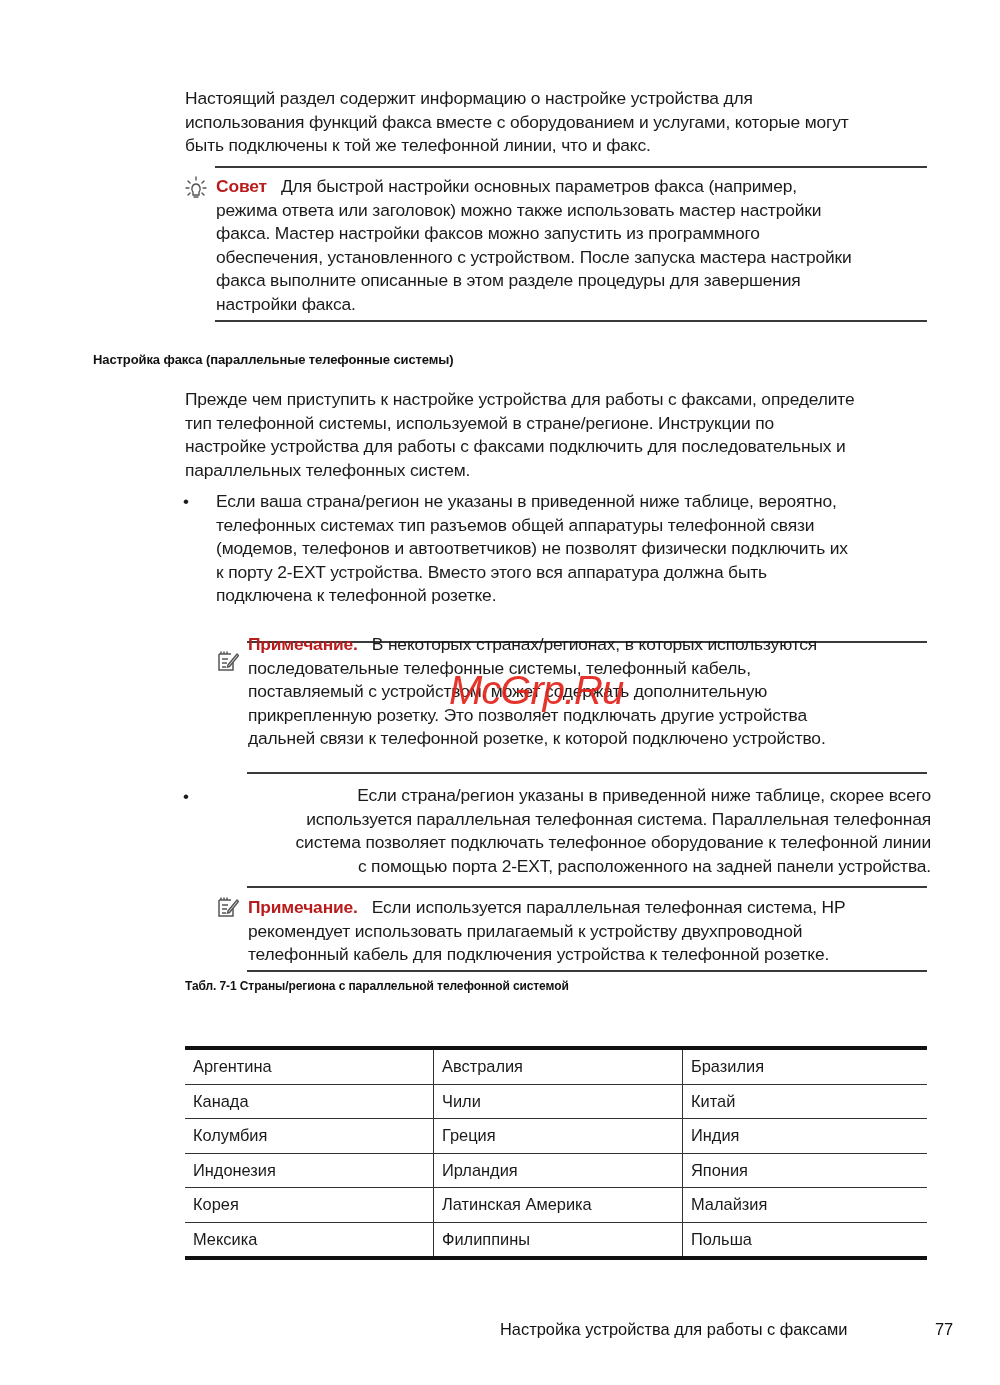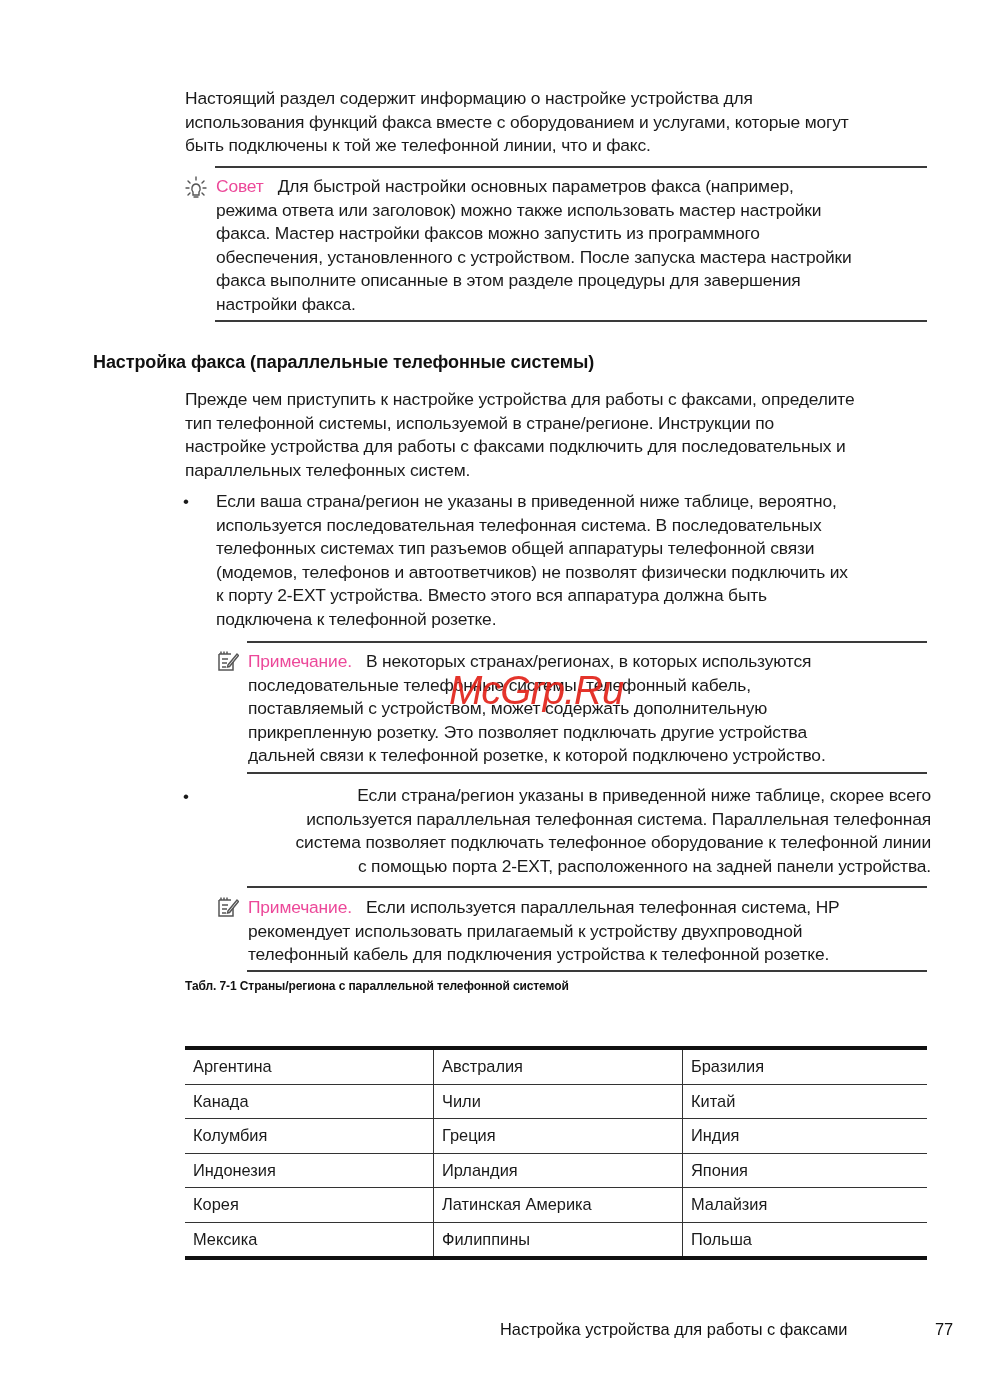--- a/index.html
+++ b/index.html
@@ -11,24 +11,24 @@
   .para {
     position: absolute; left: 185px; width: 745px;
     font-size: 17.4px; line-height: 23.5px; letter-spacing: -0.15px;
   }
   .rule { position: absolute; height: 0; border-top: 2px solid #3a3a3a; }
   .tip-icon { position: absolute; left: 185px; top: 176px; width: 22px; height: 24px; }
   .tip-text {
     position: absolute; left: 216px; top: 175px; width: 715px;
     font-size: 17.4px; line-height: 23.6px; letter-spacing: -0.15px;
   }
-  .label-gray { color: #ec4899; font-weight: normal; }
+  .label-gray { color: #b91c1c; font-weight: bold; }
   h2.section-title {
     position: absolute; left: 93px; top: 352px; margin: 0;
-    font-size: 18px; font-weight: bold; letter-spacing: -0.1px; color: #111;
+    font-size: 13px; font-weight: bold; letter-spacing: -0.1px; color: #111;
   }
   .bullet-dot { position: absolute; left: 183px; font-size: 17px; }
   .bullet-text {
     position: absolute; left: 216px; width: 715px;
     font-size: 17.4px; line-height: 23.6px; letter-spacing: -0.15px;
   }
   .note-icon { position: absolute; left: 217px; width: 22px; height: 22px; }
   .note-text {
     position: absolute; left: 248px; width: 685px;
     font-size: 17.4px; line-height: 23.6px; letter-spacing: -0.15px;
@@ -103,39 +103,38 @@
   <div class="para" style="top:388px;">
     <div>Прежде чем приступить к настройке устройства для работы с факсами, определите</div>
     <div>тип телефонной системы, используемой в стране/регионе. Инструкции по</div>
     <div>настройке устройства для работы с факсами подключить для последовательных и</div>
     <div>параллельных телефонных систем.</div>
   </div>
 
   <span class="bullet-dot" style="top:492px;">•</span>
   <div class="bullet-text" style="top:490px;">
     <div>Если ваша страна/регион не указаны в приведенной ниже таблице, вероятно,</div>
-    <div>используется последовательная телефонная система. В последовательных</div>
     <div>телефонных системах тип разъемов общей аппаратуры телефонной связи</div>
     <div>(модемов, телефонов и автоответчиков) не позволят физически подключить их</div>
     <div>к порту 2-EXT устройства. Вместо этого вся аппаратура должна быть</div>
     <div>подключена к телефонной розетке.</div>
   </div>
 
   <div class="rule" style="left:247px; width:680px; top:641px;"></div>
   <svg class="note-icon" style="top:650px;" viewBox="0 0 22 22">
     <g stroke="#555" stroke-width="1.5" fill="none">
       <path d="M2 4 L14 4 M2 4 L2 20 L16 20 L16 12"></path>
       <line x1="5" y1="9" x2="11" y2="9"></line>
       <line x1="5" y1="13" x2="10" y2="13"></line>
       <line x1="5" y1="17" x2="9" y2="17"></line>
       <path d="M11 15 L20 4 L21.5 5.5 L12.5 16.5 L10.5 17 Z"></path>
       <path d="M4 1.5 L4 4 M7 1.5 L7 4 M10 1.5 L10 4"></path>
     </g>
   </svg>
-  <div class="note-text" style="top:650px;">
+  <div class="note-text" style="top:633px;">
     <div>
       <span class="label-gray">Примечание.</span>&nbsp;&nbsp;
       <span>В некоторых странах/регионах, в которых используются</span>
     </div>
     <div>последовательные телефонные системы, телефонный кабель,</div>
     <div>поставляемый с устройством, может содержать дополнительную</div>
     <div>прикрепленную розетку. Это позволяет подключать другие устройства</div>
     <div>дальней связи к телефонной розетке, к которой подключено устройство.</div>
   </div>
   <div class="rule" style="left:247px; width:680px; top:772px;"></div>

